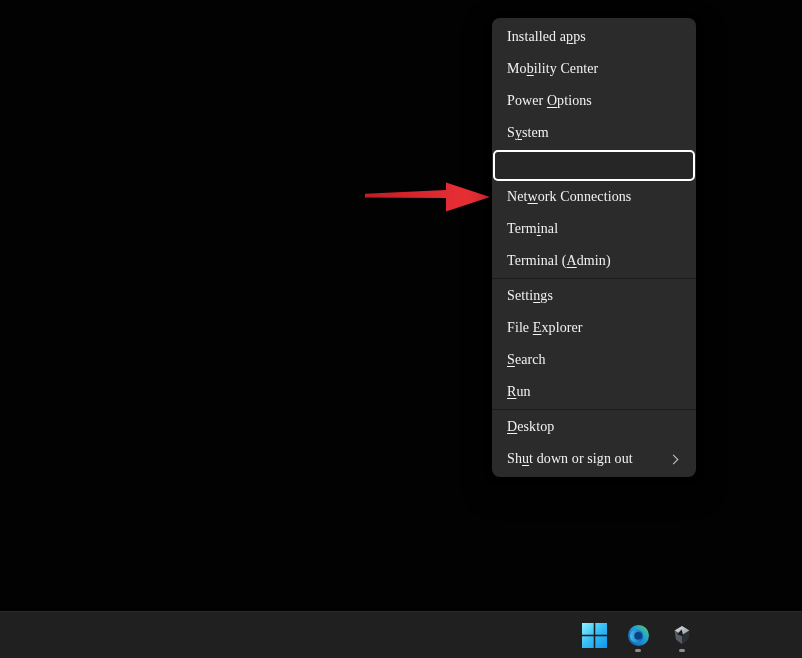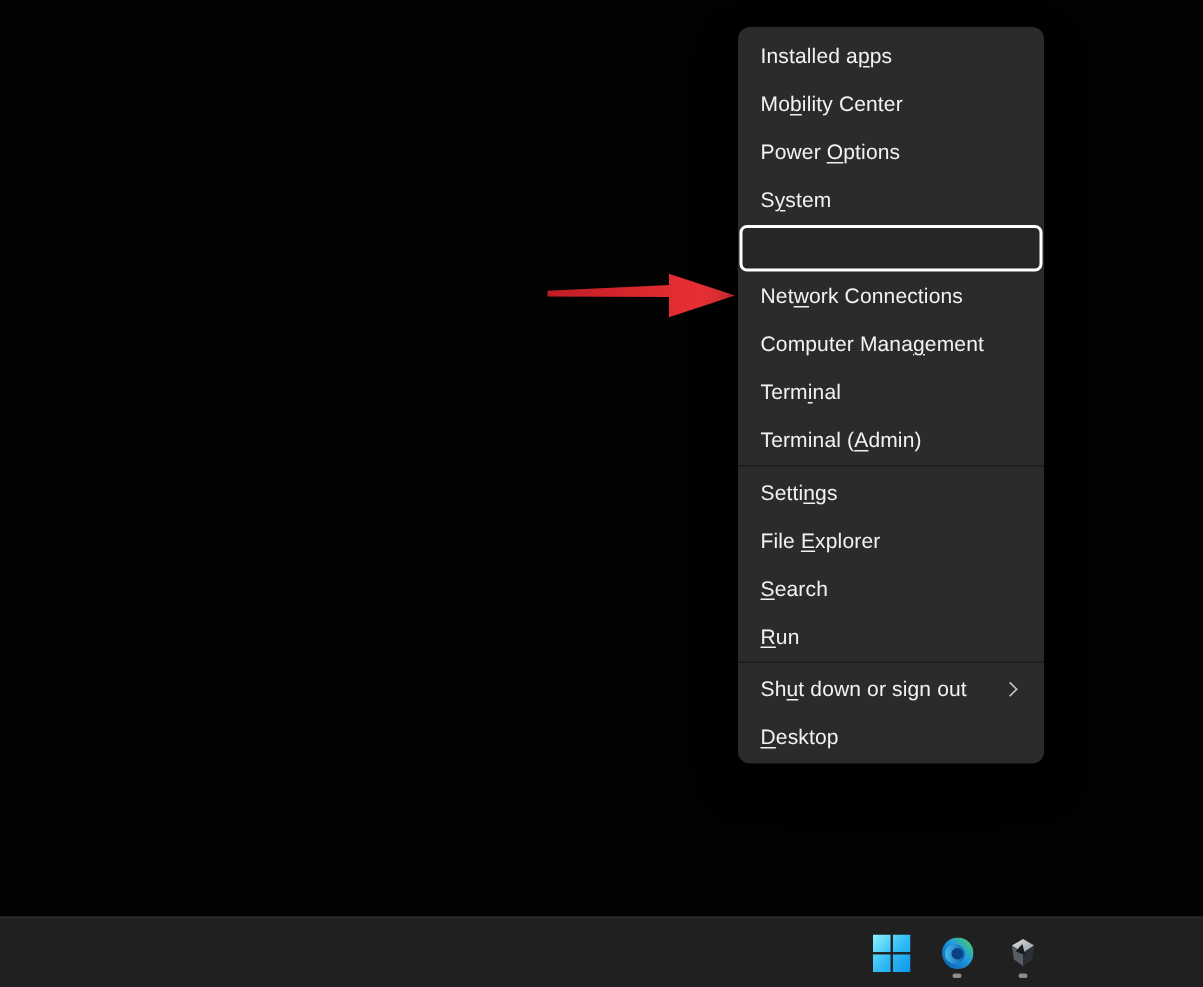--- a/index.html
+++ b/index.html
@@ -12,20 +12,21 @@
   .desktop{position:absolute;inset:0;}
 
   
   .menu{
     position:absolute;left:492px;top:18px;width:204px;
     box-sizing:border-box;
     padding:3px 0 2px;
     background:#2b2b2b;
     border-radius:8px;
     box-shadow:0 12px 28px rgba(0,0,0,.6),0 2px 6px rgba(0,0,0,.45);
+    font-family:Liberation Serif, serif;
   }
   .menu-item{
     position:relative;
     height:32px;
     display:flex;align-items:center;
     padding:0 15px;
     box-sizing:border-box;
     font-size:14px;line-height:32px;
     color:#f2f2f2;
     cursor:default;
@@ -99,48 +100,45 @@
       <div class="menu-item">
         <span class="label">S<u>y</u>stem</span>
       </div>
       <div class="menu-item">
         <div class="hl-ring"></div>
       </div>
       <div class="menu-item">
         <span class="label">Net<u>w</u>ork Connections</span>
       </div>
       <div class="menu-item">
-        <span class="label">Computer Mana<u>g</u>ement</span>
-      </div>
-      <div class="menu-item">
         <span class="label">Term<u>i</u>nal</span>
       </div>
       <div class="menu-item">
         <span class="label">Terminal (<u>A</u>dmin)</span>
       </div>
       <div class="menu-sep"></div>
       <div class="menu-item">
         <span class="label">Setti<u>n</u>gs</span>
       </div>
       <div class="menu-item">
         <span class="label">File <u>E</u>xplorer</span>
       </div>
       <div class="menu-item">
         <span class="label"><u>S</u>earch</span>
       </div>
       <div class="menu-item">
         <span class="label"><u>R</u>un</span>
       </div>
       <div class="menu-sep"></div>
       <div class="menu-item">
+        <span class="label"><u>D</u>esktop</span>
+      </div>
+      <div class="menu-item">
         <span class="label">Sh<u>u</u>t down or sign out</span>
         <span class="chevron"></span>
-      </div>
-      <div class="menu-item">
-        <span class="label"><u>D</u>esktop</span>
       </div>
     </div>
 
   <div class="taskbar">
 
     <button class="tb-btn" style="left:577px">
       <svg width="25" height="25" viewBox="0 0 25 25">
         <defs>
           <linearGradient id="winG" gradientUnits="userSpaceOnUse" x1="0" y1="0" x2="25" y2="25">
             <stop offset="0" stop-color="#8df2ff"></stop>

